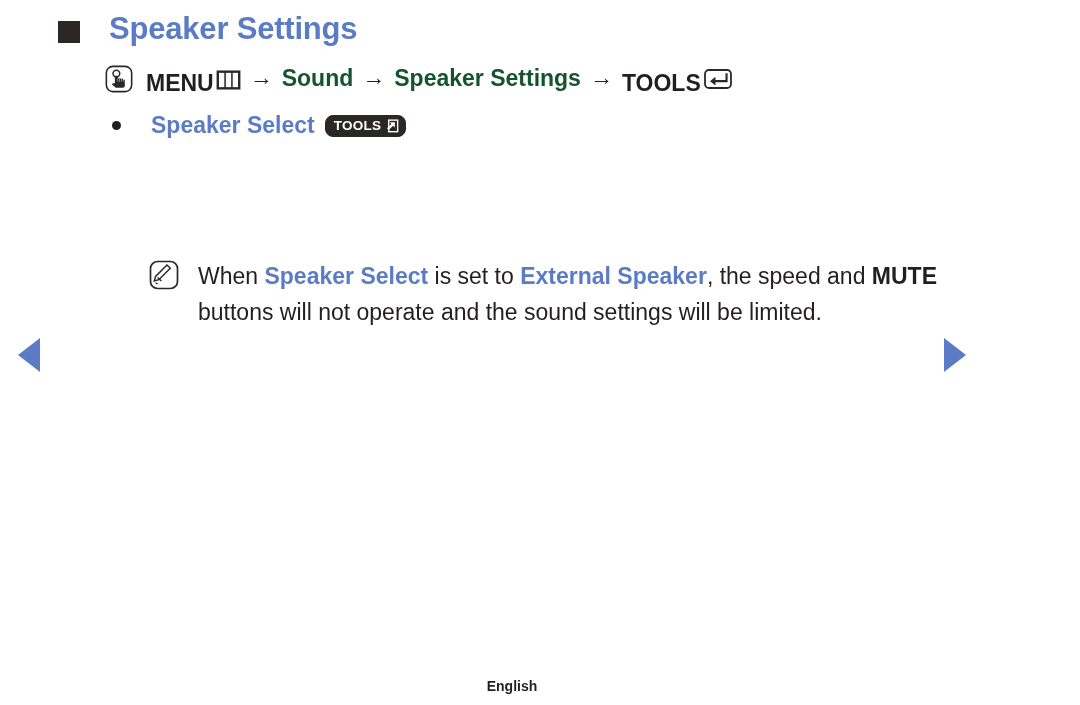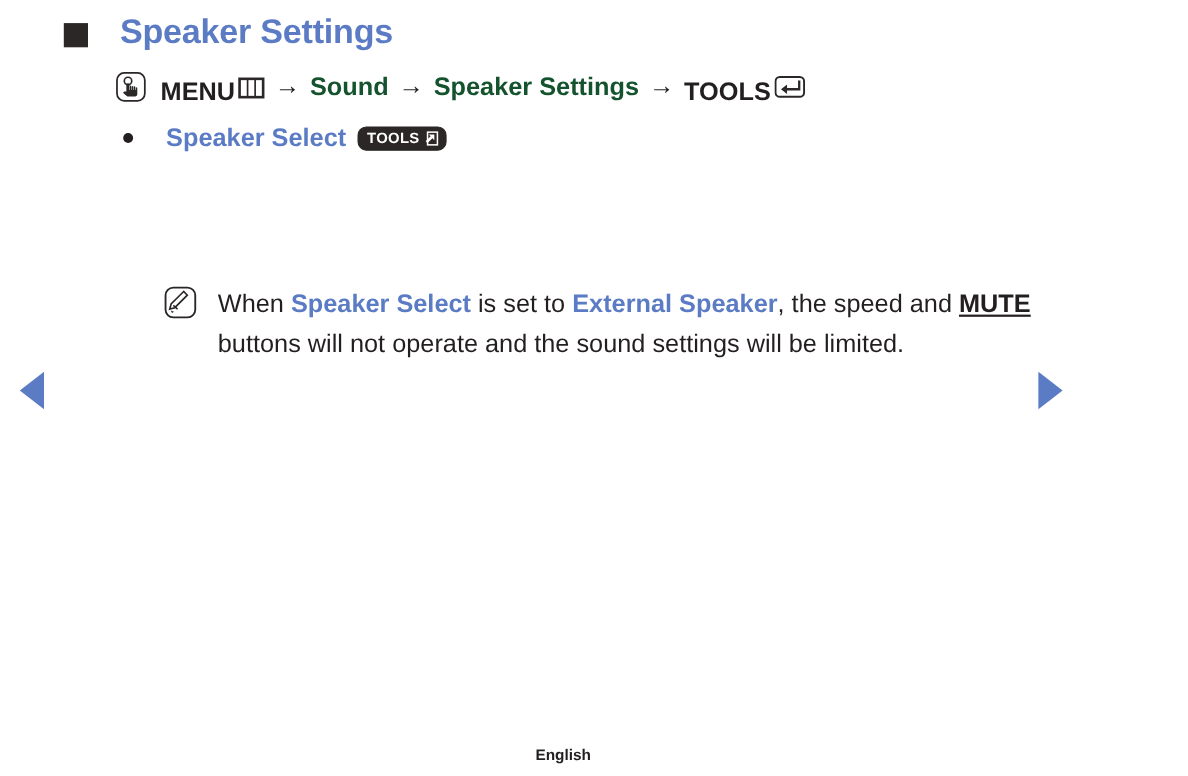--- a/index.html
+++ b/index.html
@@ -169,21 +169,21 @@
     margin-top: 1px;
   }
   .note-text {
     margin-left: 18px;
     font-size: 23px;
     line-height: 36px;
     color: #231f20;
     width: 820px;
   }
   .note-text .hl { color: #5b7cc4; font-weight: bold; }
-  .note-text .bold { font-weight: bold; color: #231f20; text-decoration: underline; }
+  .note-text .bold { font-weight: bold; color: #231f20; }
 
   
   .nav-arrow {
     position: absolute;
     top: 338px;
     width: 0;
     height: 0;
     cursor: pointer;
   }
   .nav-prev {

